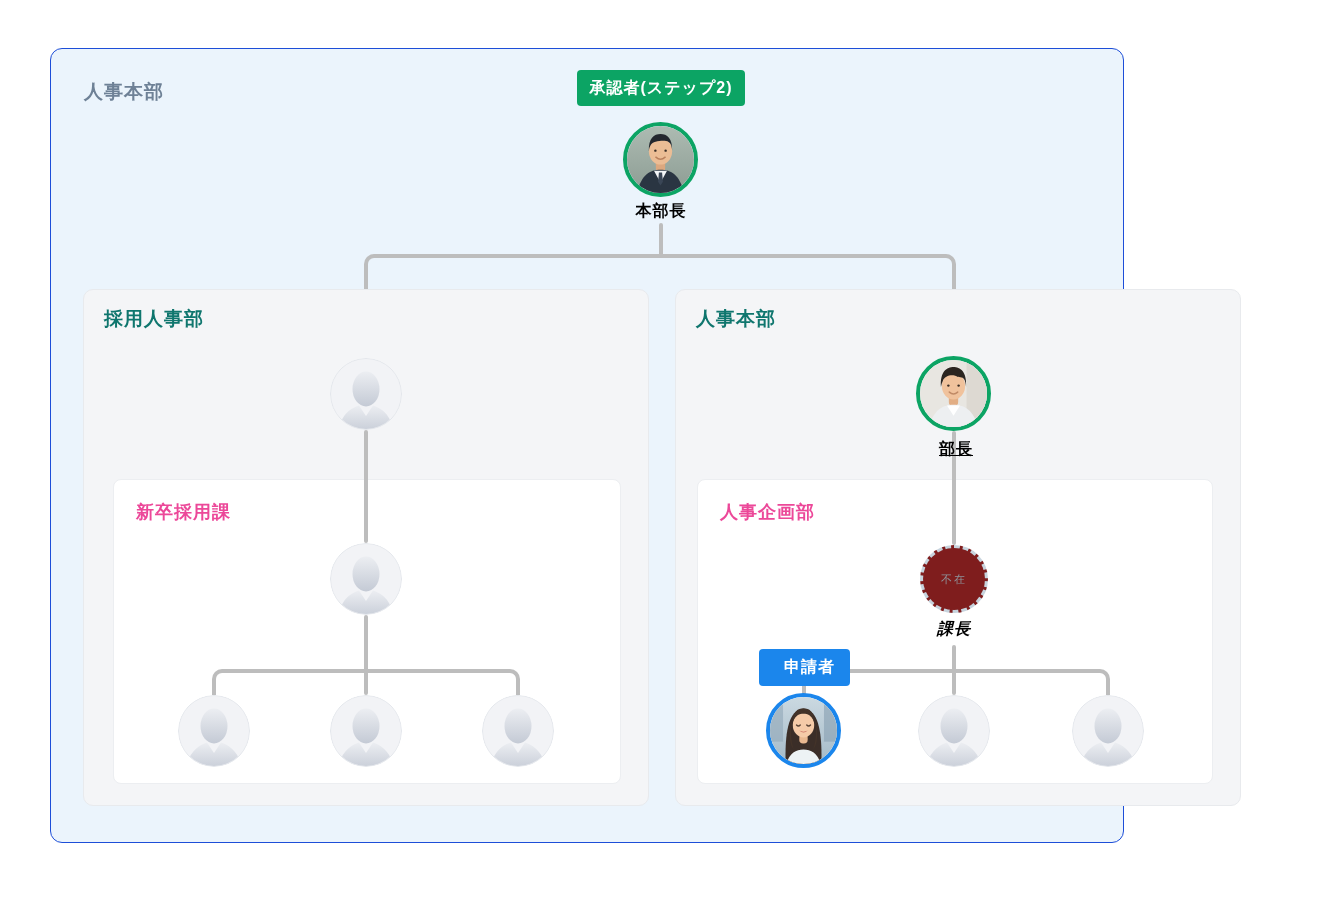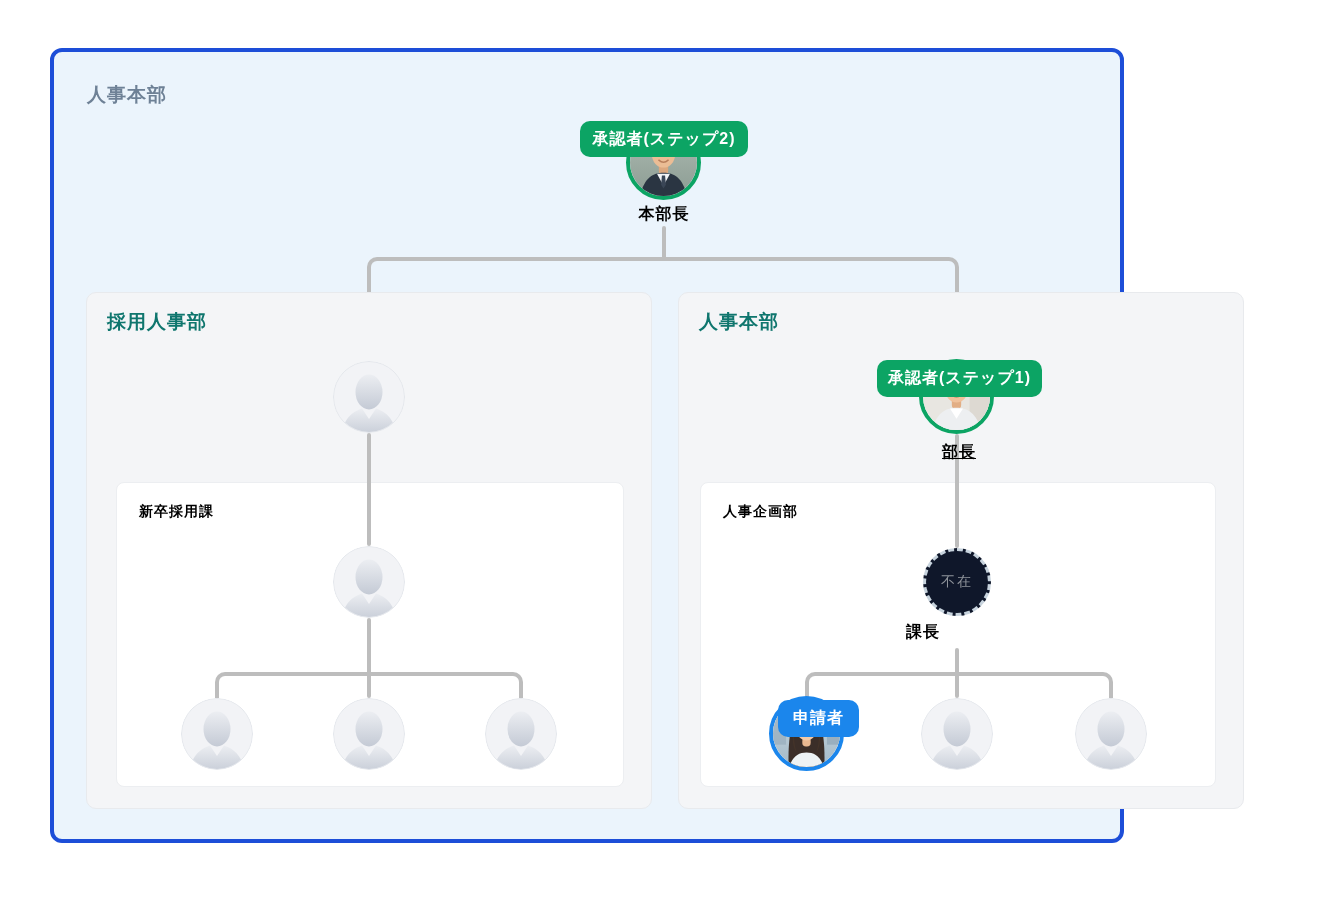--- a/index.html
+++ b/index.html
@@ -3,21 +3,21 @@
 <meta charset="utf-8">
 <style>
   html,body{margin:0;padding:0;background:#FFFFFF;}
   body{
     width:1320px;height:900px;position:relative;overflow:hidden;
     font-family:"Liberation Sans","DejaVu Sans",sans-serif;
     -webkit-font-smoothing:antialiased;
   }
   .hq{
     position:absolute;left:50px;top:48px;width:1074px;height:795px;
-    background:#EBF4FC;border:4px solid #1d4ed8;border-radius:12px;
+    background:#EBF4FC;border:1px solid #1d4ed8;border-radius:12px;
     box-sizing:border-box;
   }
   .hq-title{
     position:absolute;left:33px;top:30px;
     font-size:19px;font-weight:bold;color:#6E8196;letter-spacing:1px;
   }
   .dept{
     position:absolute;top:240px;width:566px;height:517px;
     background:#F4F5F7;border:1px solid #E8EAED;border-radius:10px;
     box-sizing:border-box;
@@ -26,50 +26,50 @@
     position:absolute;left:20px;top:16px;
     font-size:19px;font-weight:bold;color:#0f766e;letter-spacing:1px;
   }
   .section{
     position:absolute;top:430px;height:305px;
     background:#FFFFFF;border:1px solid #ECEEF1;border-radius:8px;
     box-sizing:border-box;
   }
   .section-title{
     position:absolute;left:22px;top:20px;
-    font-size:14px;font-weight:bold;color:#000000;letter-spacing:1px;
+    font-size:18px;font-weight:bold;color:#ec4899;letter-spacing:1px;
   }
   .vline{position:absolute;width:4px;background:#BDBDBD;border-radius:2px;}
   .bracket{
     position:absolute;box-sizing:border-box;
     border:4px solid #BDBDBD;border-bottom:none;
     border-radius:10px 10px 0 0;
   }
   .badge{
     position:absolute;display:flex;align-items:center;justify-content:center;
     color:#FFFFFF;font-size:16px;font-weight:bold;letter-spacing:1px;
-    border-radius:10px;z-index:6;margin-top:48px;
+    border-radius:4px;z-index:6;
   }
   .badge.green{background:#0CA464;}
   .badge.blue{background:#1B86EC;}
   .avatar{position:absolute;border-radius:50%;overflow:hidden;box-sizing:border-box;z-index:5;}
   .avatar.photo{width:75px;height:75px;}
   .avatar.ring-green{border:4px solid #0CA464;}
   .avatar.ring-blue{border:4px solid #1B86EC;}
   .avatar.ph{width:72px;height:72px;}
   .avatar svg{display:block;width:100%;height:100%;}
   .plabel{
     position:absolute;width:120px;text-align:center;z-index:6;
     font-size:16px;font-weight:bold;color:#000000;letter-spacing:1px;
   }
   .absent{
     position:absolute;width:68px;height:68px;box-sizing:border-box;
-    border:3px dashed #C7D3DD;border-radius:50%;background:#0f172a;
+    border:3px dashed #C7D3DD;border-radius:50%;background:#7f1d1d;
     display:flex;align-items:center;justify-content:center;
-    font-size:14px;color:#8E939A;letter-spacing:2px;z-index:5;
+    font-size:11px;color:#8E939A;letter-spacing:2px;z-index:5;
   }
   .z4{z-index:4;}
 </style>
 </head>
 <body>
 
 <svg width="0" height="0" style="position:absolute" aria-hidden="true">
   <defs>
     <linearGradient id="phGrad" x1="0" y1="0" x2="0" y2="1">
       <stop offset="0" stop-color="#ECEEF2"></stop>
@@ -177,46 +177,43 @@
   <div class="avatar ph" style="left:431px;top:646px;">
     <svg viewBox="0 0 72 72">
       <circle cx="36" cy="36" r="35.5" fill="#F2F3F6" stroke="#E3E6EB"></circle>
       <g clip-path="url(#circleClip)">
         <ellipse cx="36" cy="31" rx="13.5" ry="17.5" fill="url(#phGrad)"></ellipse>
         <path d="M7 76 C11 56 21 50 29 47.5 L36 58 L43 47.5 C51 50 61 56 65 76 Z" fill="url(#phGrad)"></path>
       </g>
     </svg>
   </div>
 
-  <div class="badge green" style="left:823px;top:260px;width:165px;height:37px;">
-    <span>承認者(ステップ1)</span>
-  </div>
 
   <div class="avatar photo ring-green" style="left:865px;top:307px;">
     <svg viewBox="0 0 72 72">
       <rect width="72" height="72" fill="#E8E6E1"></rect>
       <rect x="50" y="0" width="22" height="72" fill="#DDD9D2"></rect>
       <rect x="31" y="37" width="10" height="12" rx="4" fill="#E2AE85"></rect>
       <path d="M9 76 C13 55 23 48 36 48 C49 48 59 55 63 76 Z" fill="#EDEFF1"></path>
       <path d="M29 49 L36 60 L43 49 Z" fill="#FFFFFF"></path>
       <ellipse cx="36" cy="28" rx="12.5" ry="14.5" fill="#F0C29C"></ellipse>
       <path d="M22.5 29 C21.5 12 29 7.5 36 7.5 C43 7.5 50.5 12 49.5 29 C49 21.5 47 18.5 43.5 18.5 C39.5 18.5 39 17 36 16.5 C31 16 26 18.2 24.5 22.5 C23.6 24.5 22.9 26.5 22.5 29 Z" fill="#2B2520"></path>
       <circle cx="30.5" cy="27.5" r="1.3" fill="#3A2E26"></circle>
       <circle cx="41.5" cy="27.5" r="1.3" fill="#3A2E26"></circle>
       <path d="M31.5 34.5 Q36 38.5 40.5 34.5" stroke="#C08A66" stroke-width="1.6" fill="none" stroke-linecap="round"></path>
     </svg>
   </div>
   <div class="plabel" style="left:845px;top:390px;text-decoration:underline;">部長</div>
 
   <div class="absent" style="left:869px;top:496px;">
     <span>不在</span>
   </div>
-  <div class="plabel" style="left:809px;top:570px;">課長</div>
-
-  <div class="badge blue" style="left:724px;top:600px;width:81px;height:37px;">
+  <div class="plabel" style="left:843px;top:570px;font-style:italic;">課長</div>
+
+  <div class="badge blue" style="left:708px;top:600px;width:81px;height:37px;padding-left:10px;">
     <span>申請者</span>
   </div>
 
   <div class="avatar photo ring-blue" style="left:715px;top:644px;">
     <svg viewBox="0 0 72 72">
       <rect width="72" height="72" fill="url(#bgApp)"></rect>
       <rect x="0" y="8" width="14" height="40" fill="#97ACBC" opacity="0.7"></rect>
       <rect x="58" y="4" width="14" height="44" fill="#8FA5B6" opacity="0.7"></rect>
       <path d="M17 76 C15 32 22 13 36 12.5 C50 13 57 32 55 76 Z" fill="#3B2E28"></path>
       <path d="M16 76 C20 61 27 56.5 36 56.5 C45 56.5 52 61 56 76 Z" fill="#EDF2F4"></path>

